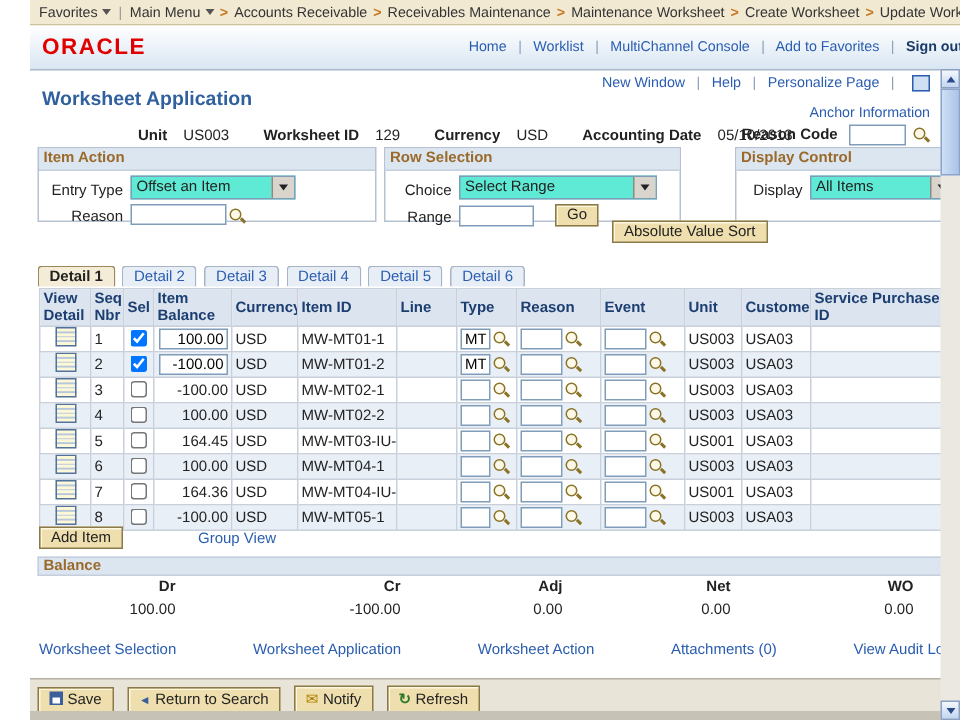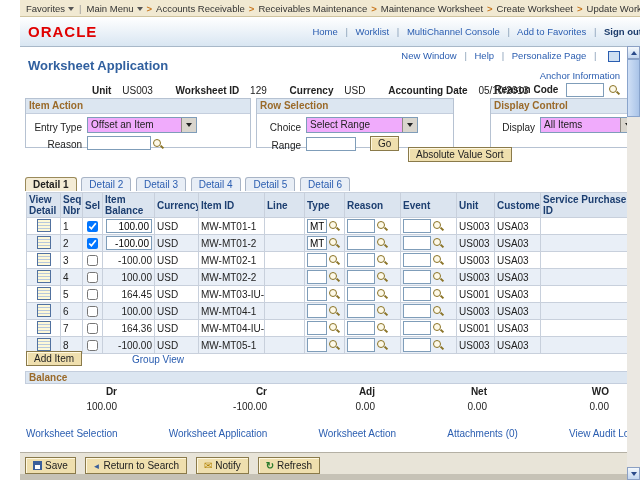--- a/index.html
+++ b/index.html
@@ -40,21 +40,21 @@
   .rcode{position:absolute;right:20px;top:83px;white-space:nowrap;}
 
   
   .gbox{position:absolute;border:1px solid #b6c2d2;background:#fff;box-sizing:border-box;}
   .gtitle{height:13px;background:#dce6f1;border-bottom:1px solid #c4cedd;color:#9a6a2a;
     font-weight:bold;padding:1px 3px 0;}
   .grow{display:flex;align-items:flex-end;margin:3px 4px 0;white-space:nowrap;}
   .flabel{display:inline-block;text-align:right;margin-right:5px;}
   .w52{width:52px;} .w40{width:40px;}
 
-  .ddl{position:relative;display:inline-block;height:16px;border:1px solid #7f9db9;background:#f0abfc;
+  .ddl{position:relative;display:inline-block;height:16px;border:1px solid #7f9db9;background:#5eead4;
     box-sizing:border-box;vertical-align:middle;cursor:default;}
   .dtxt{display:block;padding:1px 17px 0 3px;overflow:hidden;white-space:nowrap;}
   .darw{position:absolute;right:0;top:0;bottom:0;width:14px;background:#d9d5cd;
     border-left:1px solid #8e8a82;display:flex;align-items:center;justify-content:center;}
   .darw:after{content:"";width:0;height:0;border-left:3px solid transparent;
     border-right:3px solid transparent;border-top:4px solid #222;}
 
   .txtf{border:1px solid #7f9db9;height:14px;box-sizing:border-box;
     font:10px "Liberation Sans",sans-serif;padding:0 2px;vertical-align:middle;background:#fff;}
 
@@ -204,21 +204,21 @@
       <span class="flabel w52">Reason</span>
       <input class="txtf" style="width: 64px;" value="">
       <span class="lens"></span>
     </div>
   </div>
 
   <div class="gbox" style="left:236px;top:98px;width:198px;height:50px;">
     <div class="gtitle">Row Selection</div>
     <div class="grow">
       <span class="flabel w40">Choice</span>
-      <span class="ddl" style="width:112px;">
+      <span class="ddl" style="width:132px;">
           <span class="dtxt">Select Range</span>
           <span class="darw"></span>
         </span>
     </div>
     <div class="grow">
       <span class="flabel w40">Range</span>
       <input class="txtf" style="width: 50px;" value="">
       <span class="btn" style="margin-left:14px;">Go</span>
     </div>
   </div>

